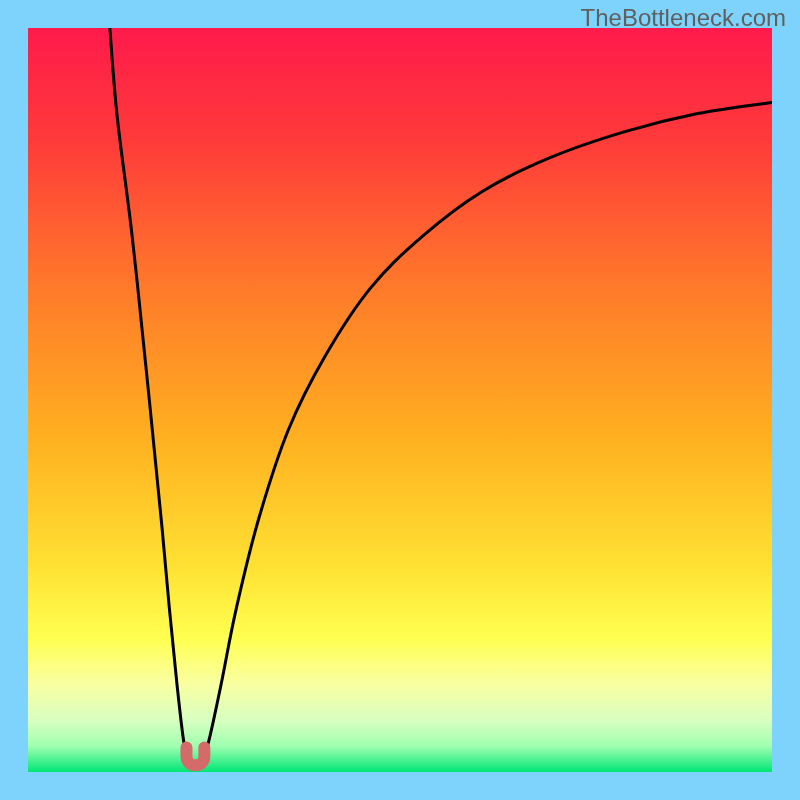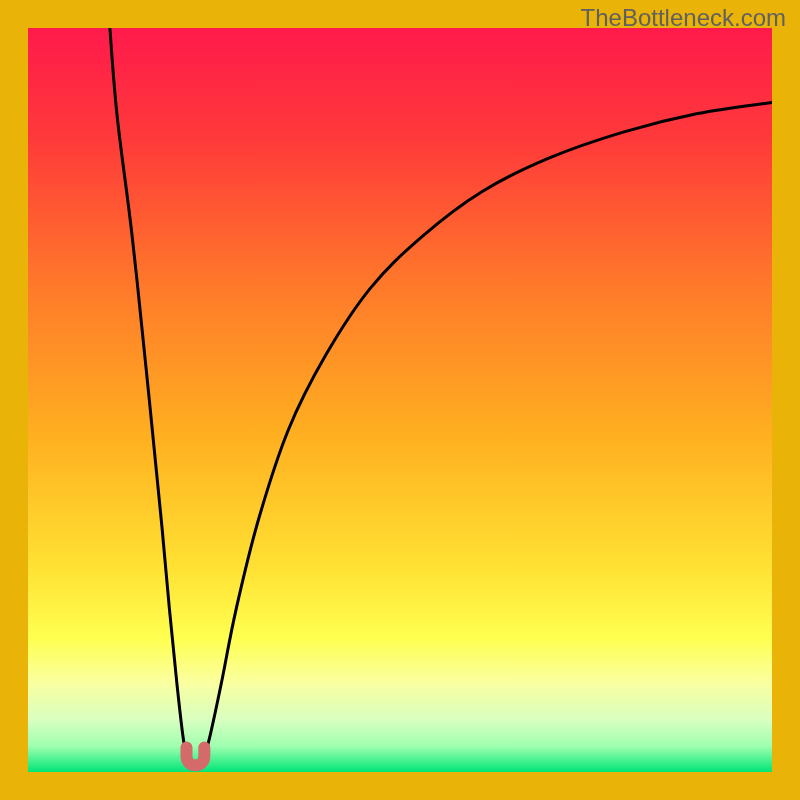--- a/index.html
+++ b/index.html
@@ -10,21 +10,21 @@
     overflow: hidden;
     background: #000;
     font-family: Arial, Helvetica, sans-serif;
   }
   .frame {
     position: absolute;
     left: 0;
     top: 0;
     width: 800px;
     height: 800px;
-    background: #eab308;
+    background: #7dd3fc;
   }
   .plot {
     position: absolute;
     left: 28px;
     top: 28px;
     width: 744px;
     height: 744px;
   }
   .watermark {
     position: absolute;

